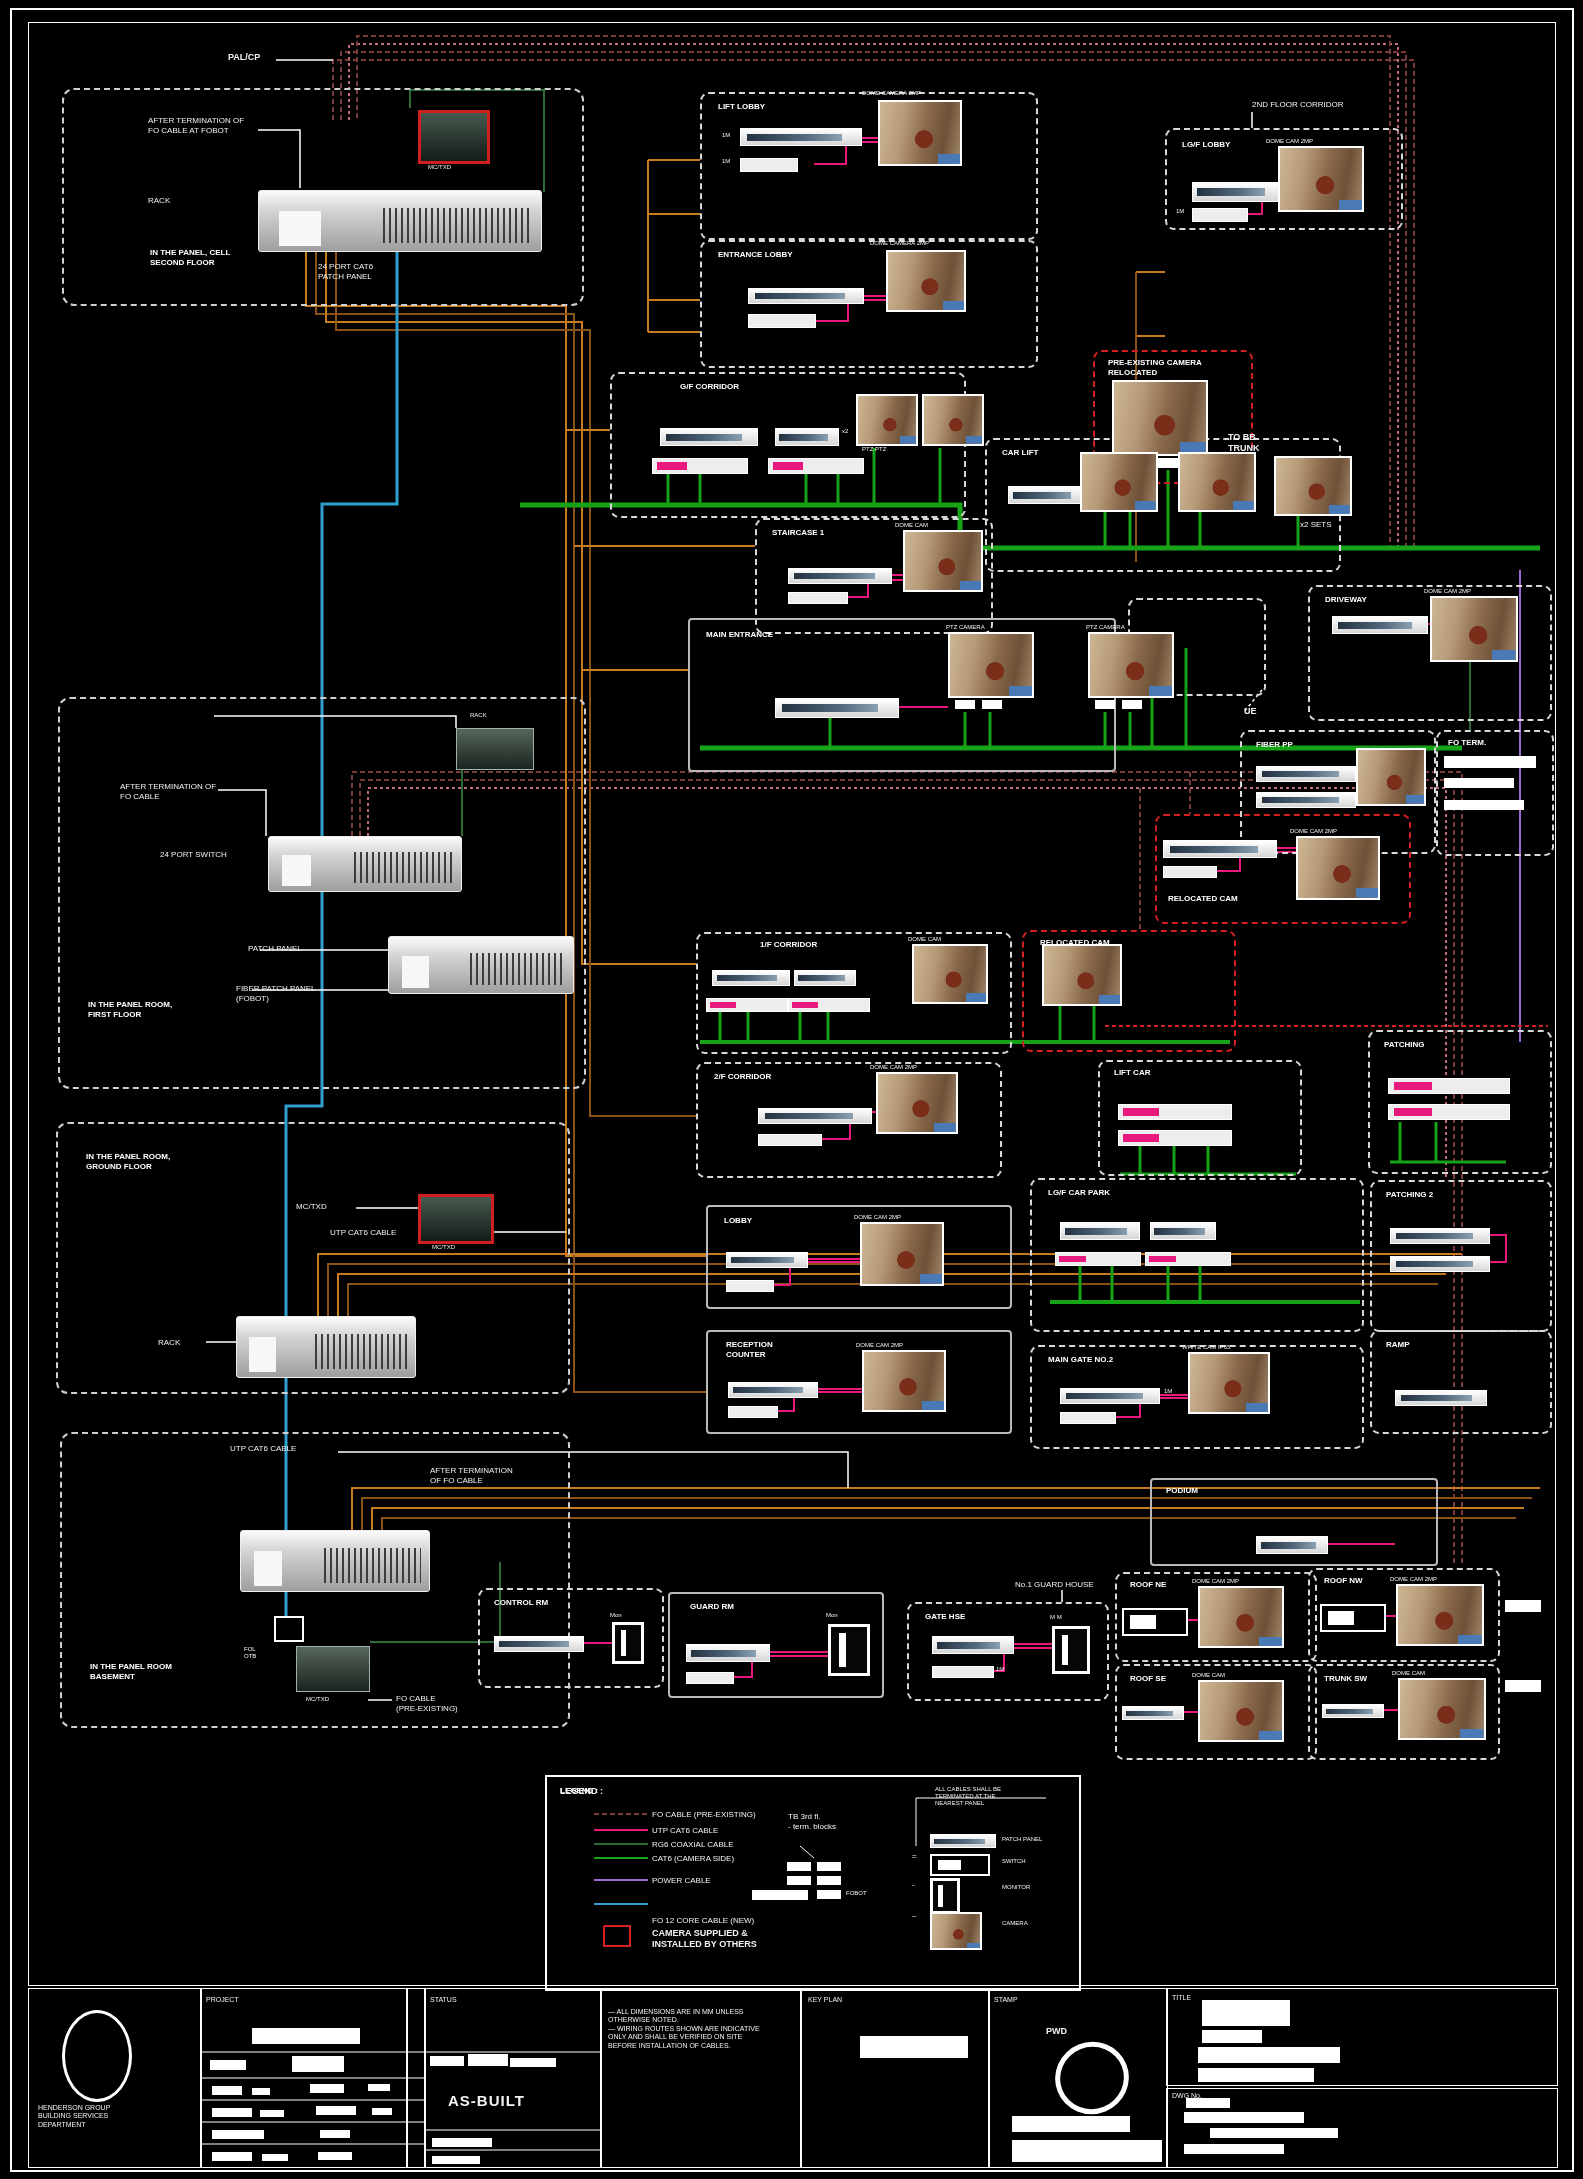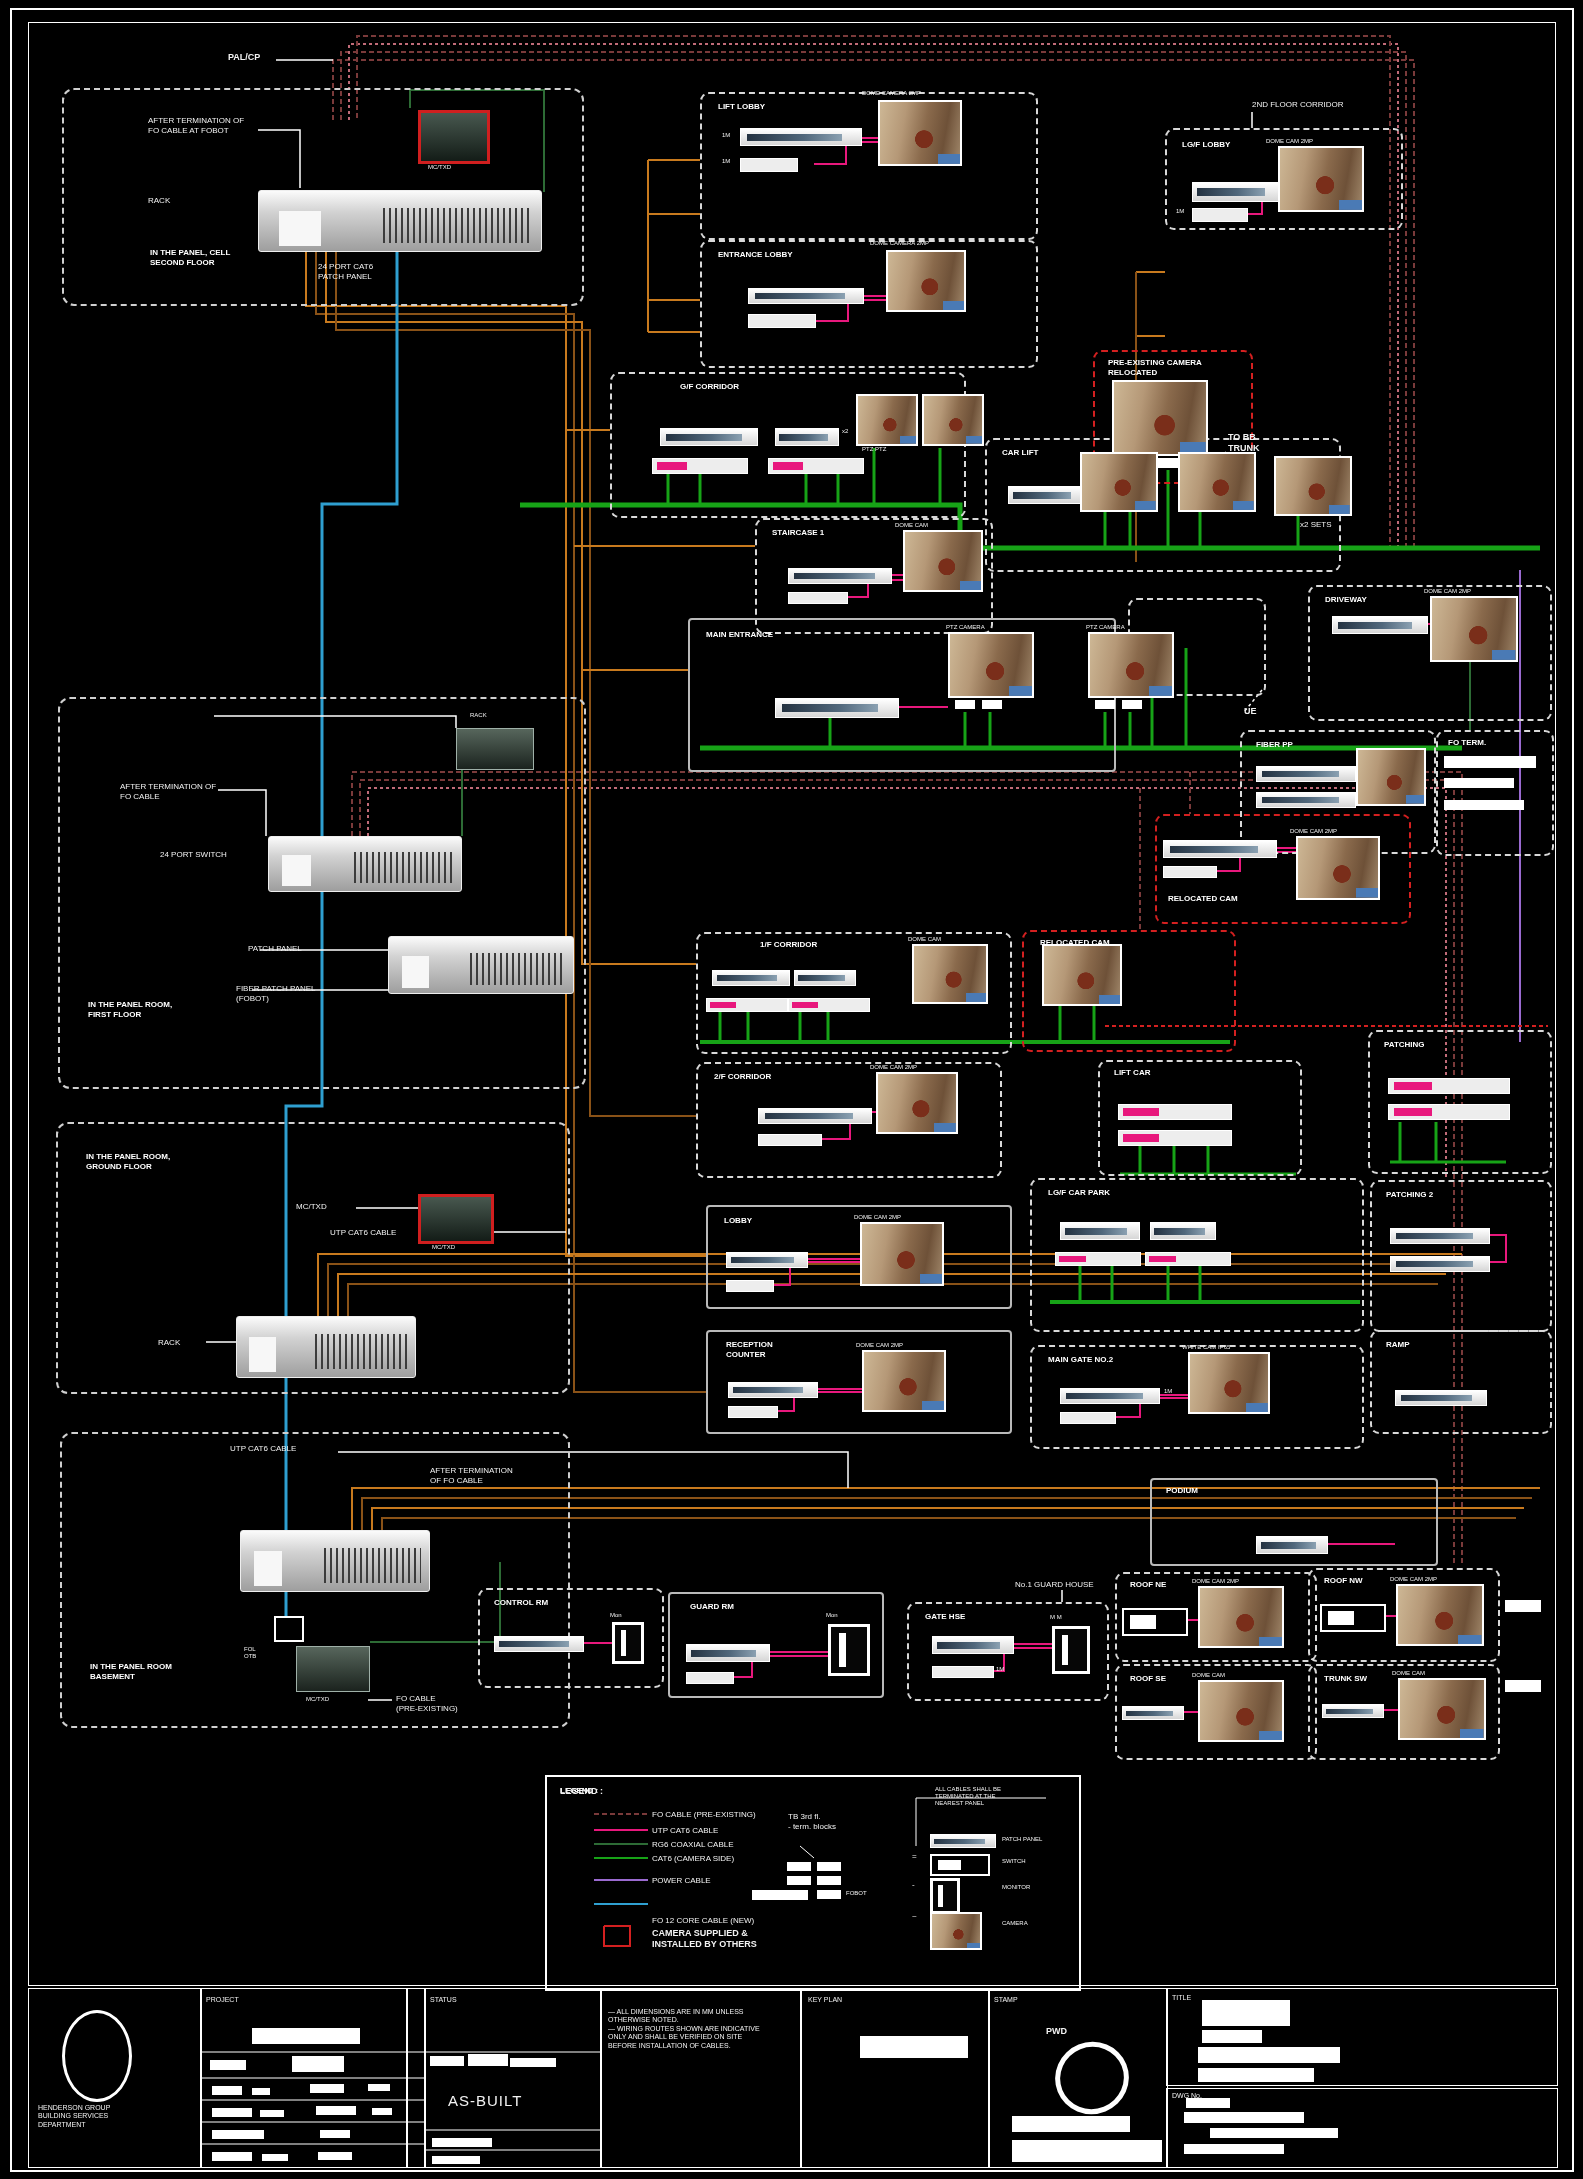--- a/index.html
+++ b/index.html
@@ -40,21 +40,21 @@
   .dev-devsq{border:2px solid #fff;background:#000;}
   .dev-devsq::after{content:"";position:absolute;left:10%;top:22%;width:42%;height:56%;background:#fff;}
   .dev-wbar{background:#fff;}
   .dev-logo{border:3px solid #fff;border-radius:50%;color:#fff;display:flex;align-items:center;
      justify-content:center;font-size:30px;}
   .dev-stamp{border:5px solid #fff;border-radius:50%;transform:rotate(-22deg);}
   .lbl{position:absolute;color:#f2f2f2;font-size:8px;line-height:1.2;white-space:pre-line;z-index:5;}
   .lbl-md{font-size:9px;font-weight:bold;}
   .tag{font-size:6px;}
   .note{font-size:7px;}
-  .big{font-size:15px;font-weight:normal;letter-spacing:1px;}
+  .big{font-size:15px;font-weight:bold;letter-spacing:1px;}
   .boxlabel{position:absolute;color:#fff;font-size:8px;font-weight:bold;white-space:pre-line;z-index:5;}
 </style>
 </head>
 <body>
 
 <div id="sheet">
   <svg id="wires" width="1583" height="2179">
       <polyline points="333,120 333,60 1414,60 1414,548" fill="none" stroke="#7a3a3a" stroke-width="2" stroke-dasharray="5 3"></polyline>
       <polyline points="341,120 341,52 1406,52 1406,548" fill="none" stroke="#7a3a3a" stroke-width="2" stroke-dasharray="5 3"></polyline>
       <polyline points="349,120 349,44 1398,44 1398,548" fill="none" stroke="#c06b78" stroke-width="2" stroke-dasharray="3 3"></polyline>

